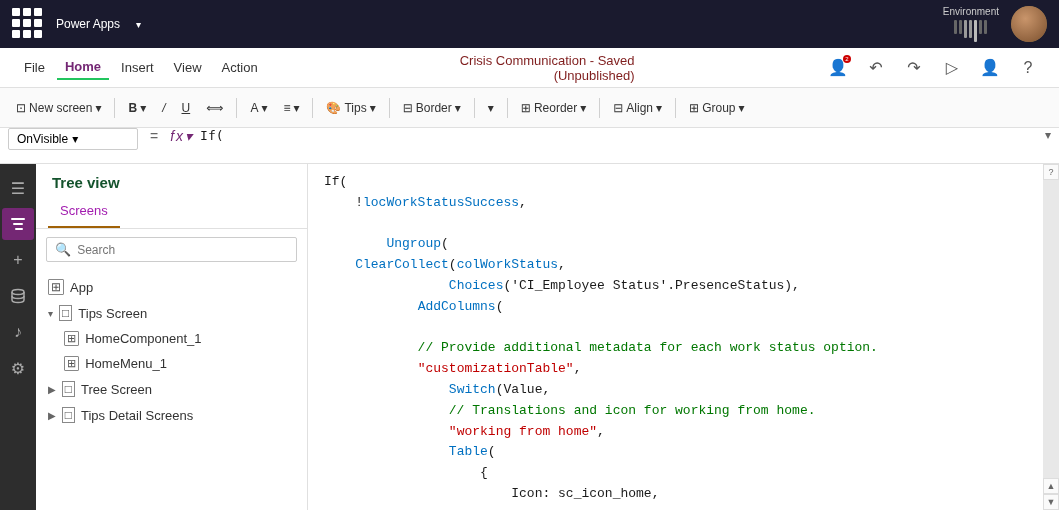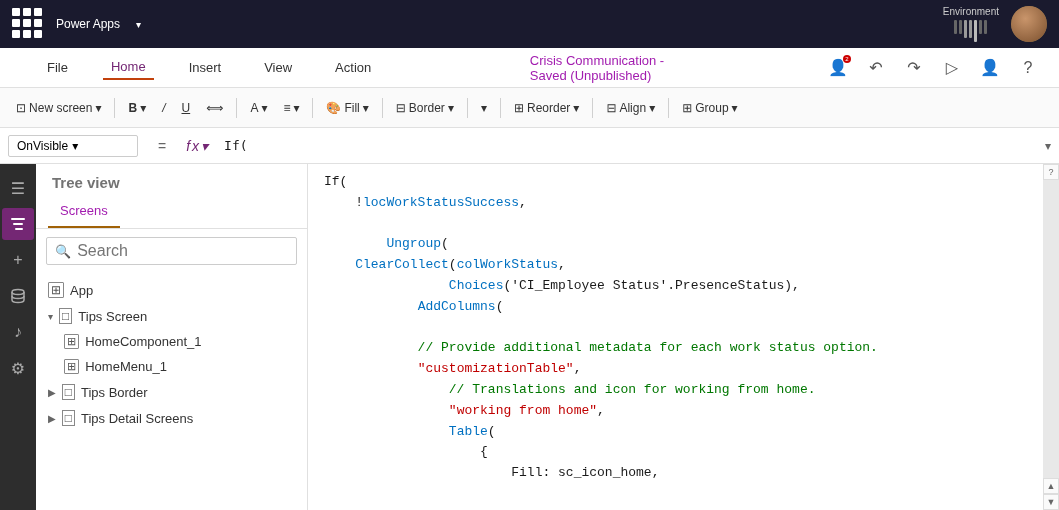--- a/index.html
+++ b/index.html
@@ -21,64 +21,64 @@
     .env-bar span:nth-child(3), .env-bar span:nth-child(4) { background: #999; height: 18px; }
     .env-bar span:nth-child(5) { background: #bbb; height: 22px; }
     .user-avatar { width: 36px; height: 36px; border-radius: 50%; background: #8b6f47; overflow: hidden; display: flex; align-items: center; justify-content: center; }
     .user-avatar-img { width: 100%; height: 100%; background: radial-gradient(circle at 40% 35%, #c9956b, #7a4f2d); border-radius: 50%; }
 
     
     .menu-bar {
       display: flex; align-items: center; background: white; height: 40px; padding: 0 16px;
       border-bottom: 1px solid #e0e0e0; gap: 4px;
     }
-    .menu-item { padding: 4px 8px; color: #333; cursor: pointer; font-size: 13px; margin-left: 23px; }
-    .menu-item.active { color: #742774; border-bottom: 2px solid #c2410c; font-weight: 400; }
-    .app-title { flex: 1; text-align: left; color: #a21caf; font-size: 13px; }
+    .menu-item { padding: 4px 8px; color: #333; cursor: pointer; font-size: 13px; }
+    .menu-item.active { color: #742774; border-bottom: 2px solid #22c55e; font-weight: 700; }
+    .app-title { flex: 1; text-align: right; color: #7f1d1d; font-size: 13px; }
     .menu-icons { display: flex; align-items: center; gap: 8px; }
     .menu-icon-btn { width: 30px; height: 30px; display: flex; align-items: center; justify-content: center; color: #555; font-size: 16px; cursor: pointer; border-radius: 3px; }
     .icon-badge { position: relative; }
     .badge { position: absolute; top: 2px; right: 2px; width: 8px; height: 8px; background: #c00; border-radius: 50%; font-size: 6px; color: white; display: flex; align-items: center; justify-content: center; }
 
     
     .toolbar {
       display: flex; align-items: center; background: #fafafa; height: 40px; padding: 0 10px;
       border-bottom: 1px solid #e0e0e0; gap: 4px;
     }
     .toolbar-btn { display: flex; align-items: center; gap: 3px; padding: 3px 6px; color: #333; font-size: 12px; cursor: pointer; border-radius: 3px; border: none; background: none; }
     .toolbar-sep { width: 1px; height: 20px; background: #d0d0d0; margin: 0 3px; }
 
     
     .formula-bar {
-      display: flex; align-items: center; background: white; height: 36px; padding: 0 8px;
-      border-bottom: 1px solid #e0e0e0; gap: 16px;
+      display: flex; align-items: flex-start; background: white; height: 36px; padding: 0 8px;
+      border-bottom: 1px solid #e0e0e0; gap: 8px;
     }
     .formula-dropdown { display: flex; align-items: center; gap: 4px; border: 1px solid #ccc; border-radius: 2px; padding: 3px 8px; font-size: 12px; min-width: 130px; cursor: pointer; }
     .formula-eq { color: #666; font-size: 14px; padding: 0 4px; }
     .formula-fx { color: #742774; font-style: italic; font-size: 14px; display: flex; align-items: center; gap: 2px; }
     .formula-input { flex: 1; border: none; outline: none; font-size: 13px; font-family: 'Consolas', monospace; color: #1a1a1a; }
     .formula-expand { color: #666; cursor: pointer; font-size: 12px; }
 
     
     .main-content { display: flex; height: calc(510px - 48px - 40px - 40px - 36px); }
 
     
     .side-icons { width: 36px; background: #2d2d2d; display: flex; flex-direction: column; align-items: center; padding-top: 8px; gap: 4px; }
     .side-icon { width: 32px; height: 32px; display: flex; align-items: center; justify-content: center; color: #aaa; font-size: 16px; cursor: pointer; border-radius: 3px; }
     .side-icon.active { background: #742774; color: white; }
 
     
     .tree-panel { width: 272px; background: white; border-right: 1px solid #e0e0e0; display: flex; flex-direction: column; }
     .tree-header { padding: 10px 16px 4px; }
-    .tree-title { font-size: 15px; font-weight: 600; color: #737373; }
+    .tree-title { font-size: 15px; font-weight: 600; color: #14532d; }
     .tree-tabs { display: flex; border-bottom: 1px solid #e0e0e0; padding: 0 12px; }
     .tree-tab { padding: 8px 12px; font-size: 13px; color: #666; cursor: pointer; border-bottom: 2px solid transparent; }
     .tree-tab.active { color: #a21caf; border-bottom: 2px solid #a16207; font-weight: 400; }
     .tree-search { margin: 8px 10px; border: 1px solid #ccc; border-radius: 2px; display: flex; align-items: center; padding: 4px 8px; gap: 6px; }
-    .tree-search-input { border: none; outline: none; font-size: 16px; flex: 1; color: #000000; }
+    .tree-search-input { border: none; outline: none; font-size: 12px; flex: 1; color: #000000; }
     .tree-body { flex: 1; overflow-y: auto; padding: 4px 0; }
     .tree-item { display: flex; align-items: center; padding: 5px 12px; gap: 6px; cursor: pointer; font-size: 13px; color: #333; }
     .tree-indent { margin-left: 16px; }
 
     
     .code-editor { flex: 1; background: #ffffff; overflow-y: auto; padding: 8px 16px; font-family: 'Consolas', 'Courier New', monospace; font-size: 13px; line-height: 1.6; }
     .code-line { white-space: pre; }
     .c-default { color: #1a1a1a; }
     .c-blue { color: #0070c1; }
     .c-comment { color: #007700; }
@@ -162,21 +162,21 @@
   <button class="toolbar-btn">
     <u>U</u>
   </button>
   <button class="toolbar-btn">⟺</button>
   <div class="toolbar-sep"></div>
   <button class="toolbar-btn">A <span>▾</span></button>
   <button class="toolbar-btn">≡ <span>▾</span></button>
   <div class="toolbar-sep"></div>
   <button class="toolbar-btn">
     <span>🎨</span>
-    <span>Fill</span>
+    <span>Tips</span>
     <span>▾</span>
   </button>
   <div class="toolbar-sep"></div>
   <button class="toolbar-btn">
     <span>⊟</span>
     <span>Border</span>
     <span>▾</span>
   </button>
   <div class="toolbar-sep"></div>
   <button class="toolbar-btn">▾</button>
@@ -268,21 +268,21 @@
       </div>
 
       <div class="tree-item tree-indent">
         <span style="font-size:11px; color:#555; border:1px solid #888; padding:0 2px; border-radius:1px;">⊞</span>
         <span>HomeMenu_1</span>
       </div>
 
       <div class="tree-item">
         <span style="font-size:10px; color:#666;">▶</span>
         <span style="font-size:12px; color:#555; border:1px solid #888; padding:0 2px;">□</span>
-        <span>Tips Border</span>
+        <span>Tree Screen</span>
       </div>
 
       <div class="tree-item">
         <span style="font-size:10px; color:#666;">▶</span>
         <span style="font-size:12px; color:#555; border:1px solid #888; padding:0 2px;">□</span>
         <span>Tips Detail Screens</span>
       </div>
     </div>
   </div>
 
@@ -290,25 +290,26 @@
     <div class="code-line"><span class="c-default">If(</span></div>
     <div class="code-line"><span class="c-default">    !</span><span class="c-blue">locWorkStatusSuccess</span><span class="c-default">,</span></div>
     <div class="code-line">&nbsp;</div>
     <div class="code-line"><span class="c-default">        </span><span class="c-blue">Ungroup</span><span class="c-default">(</span></div>
     <div class="code-line"><span class="c-default">    </span><span class="c-blue">ClearCollect</span><span class="c-default">(</span><span class="c-blue">colWorkStatus</span><span class="c-default">,</span></div>
     <div class="code-line"><span class="c-default">                </span><span class="c-blue">Choices</span><span class="c-default">('CI_Employee Status'.PresenceStatus),</span></div>
     <div class="code-line"><span class="c-default">            </span><span class="c-blue">AddColumns</span><span class="c-default">(</span></div>
     <div class="code-line">&nbsp;</div>
     <div class="code-line"><span class="c-comment">            // Provide additional metadata for each work status option.</span></div>
     <div class="code-line"><span class="c-default">            </span><span class="c-string">"customizationTable"</span><span class="c-default">,</span></div>
+    <div class="code-line"><span class="c-default">                </span><span class="c-blue">Switch</span><span class="c-default">(Value,</span></div>
     <div class="code-line"><span class="c-comment">                // Translations and icon for working from home.</span></div>
     <div class="code-line"><span class="c-default">                </span><span class="c-string">"working from home"</span><span class="c-default">,</span></div>
     <div class="code-line"><span class="c-default">                </span><span class="c-blue">Table</span><span class="c-default">(</span></div>
     <div class="code-line"><span class="c-default">                    {</span></div>
-    <div class="code-line"><span class="c-default">                        Fill: sc_icon_home,</span></div>
+    <div class="code-line"><span class="c-default">                        Icon: sc_icon_home,</span></div>
   </div>
 
   <div class="right-bar">
     <div class="right-bar-btn">?</div>
     <div class="right-bar-track"></div>
     <div class="right-bar-btn">▲</div>
     <div class="right-bar-btn">▼</div>
   </div>
 
 </div>

